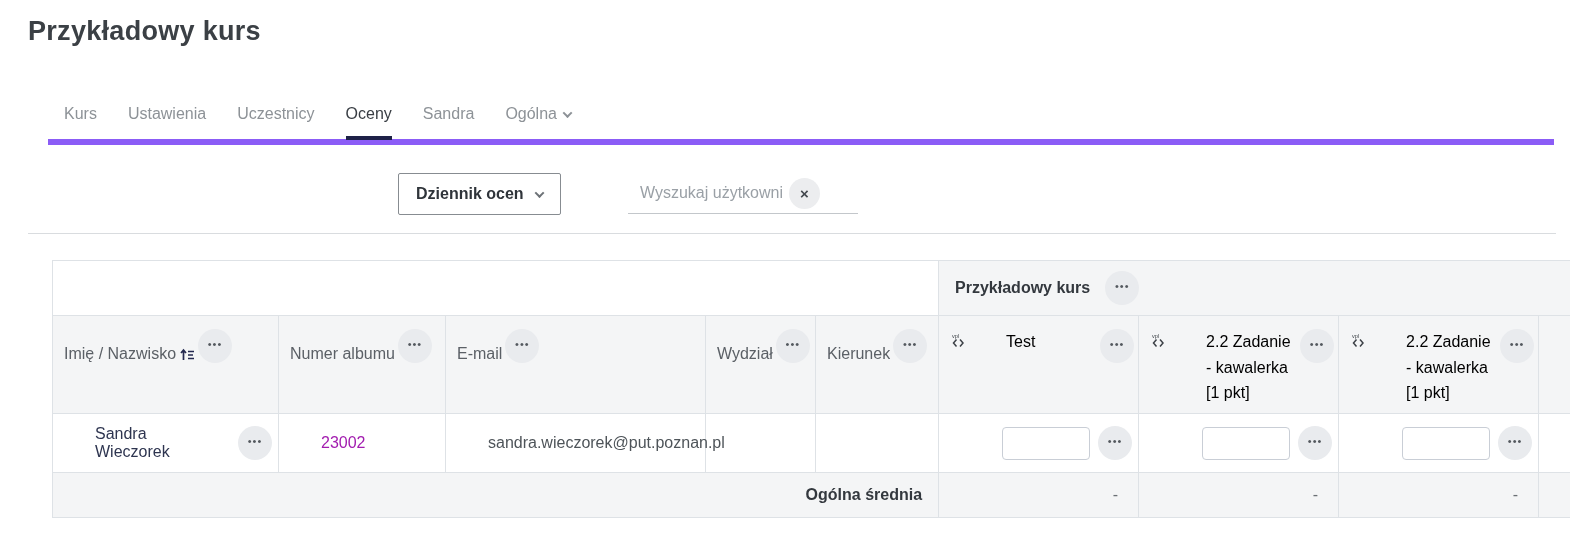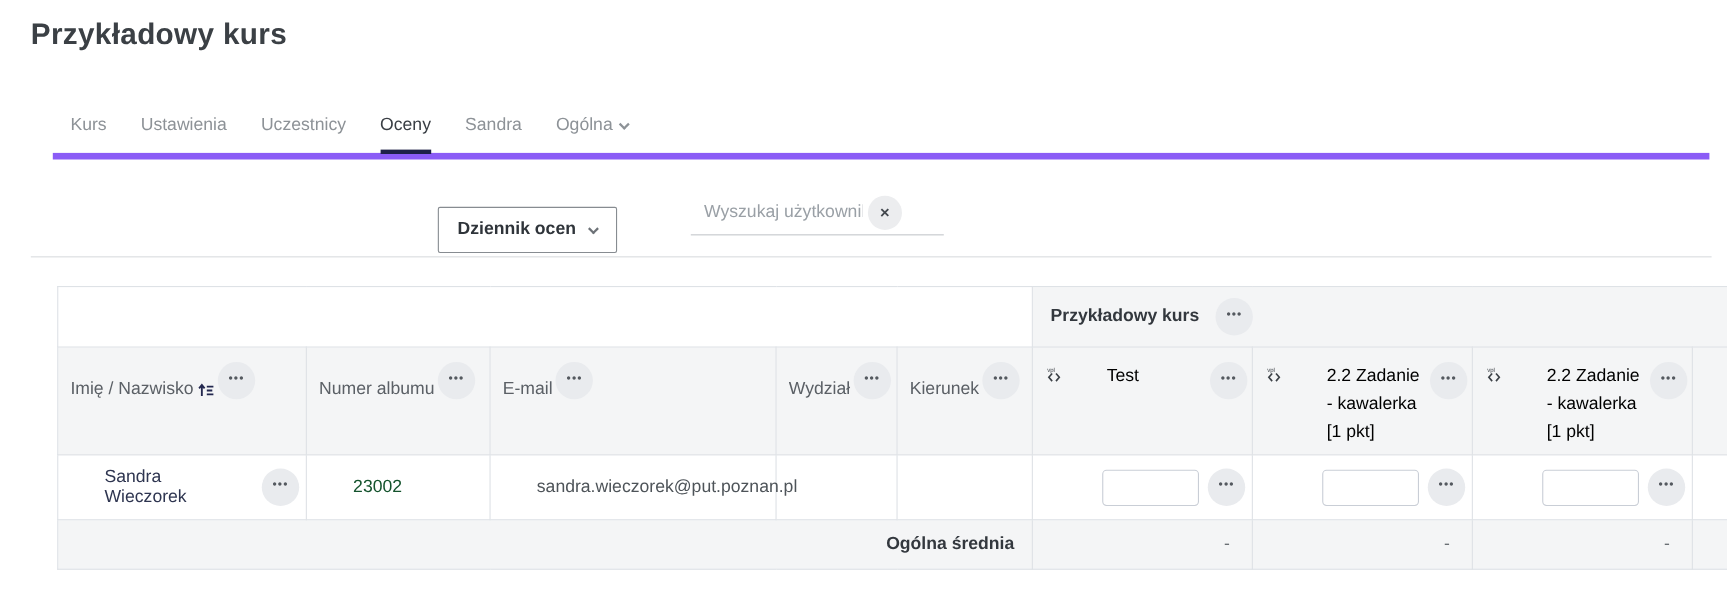--- a/index.html
+++ b/index.html
@@ -16,21 +16,21 @@
   .tab { font-size: 16px; color: #8d9297; padding-bottom: 13px; cursor: pointer;
     display: flex; align-items: center; gap: 7px; border-bottom: 4px solid transparent;
     margin-bottom: -1px; }
   .tab.active { color: #393e44; border-bottom-color: #1e2148; }
   .chev { width: 7px; height: 7px; border-right: 2px solid #8d9297;
     border-bottom: 2px solid #8d9297; transform: rotate(45deg) translate(-1px,-1px); }
   .chev.dark { border-color: #6d7277; }
 
   
   .toolbar { position: relative; height: 43px; margin-top: 27px; }
-  .btn { position: absolute; top: 16px; display: flex; align-items: center; gap: 12px;
+  .btn { position: absolute; top: 1px; display: flex; align-items: center; gap: 12px;
     border: 1px solid #878c91; border-radius: 2px; background: #fff; cursor: pointer;
     font-weight: bold; font-size: 16px; color: #2f343a; padding: 0 17px; height: 42px;
     font-family: "Liberation Sans", sans-serif; }
   .btn-gradebook { left: 398px; }
   .btn-filter { left: 885px; }
   .search-wrap { position: absolute; left: 628px; top: 0; width: 230px; height: 42px; }
   .search-input { width: 100%; height: 100%; border: none; outline: none;
     border-bottom: 1px solid #c3c7cb; font-size: 16px; padding: 0 74px 0 12px;
     color: #444; background: transparent; font-family: "Liberation Sans", sans-serif; }
   .search-input::placeholder { color: #9aa0a6; }
@@ -61,21 +61,21 @@
 
   .menu-btn { flex-shrink: 0; width: 34px; height: 34px; border-radius: 50%;
     background: #e9ebee; border: none; cursor: pointer; color: #54595f;
     display: inline-flex; align-items: center; justify-content: center;
     font-size: 11px; letter-spacing: 1px; line-height: 1; padding-bottom: 4px; }
 
   .data-row td { height: 59px; background: #fff; vertical-align: middle; padding-left: 42px; }
   .name-cell-inner { display: flex; align-items: center; justify-content: flex-end;
     gap: 13px; padding-right: 6px; }
   .student-link { color: #2e3550; text-decoration: none; cursor: pointer; }
-  .id-cell { padding-left: 14px; color: #14532d; }
+  .id-cell { padding-left: 14px; color: #a21caf; }
   .email-cell { text-align: right; padding-right: 6px; color: #4e5459; }
   .grade-cell-inner { display: flex; align-items: center; justify-content: flex-end;
     gap: 8px; padding-right: 6px; }
   .grade-input { width: 88px; height: 33px; border: 1px solid #c9ced6;
     border-radius: 4px; background: #fff; font-size: 15px; padding: 0 8px;
     outline: none; font-family: "Liberation Sans", sans-serif; }
 
   .footer-row td { height: 45px; background: #f4f5f6; vertical-align: middle; }
   .footer-label { text-align: right; font-weight: bold; color: #33383e;
     padding-right: 16px; }

